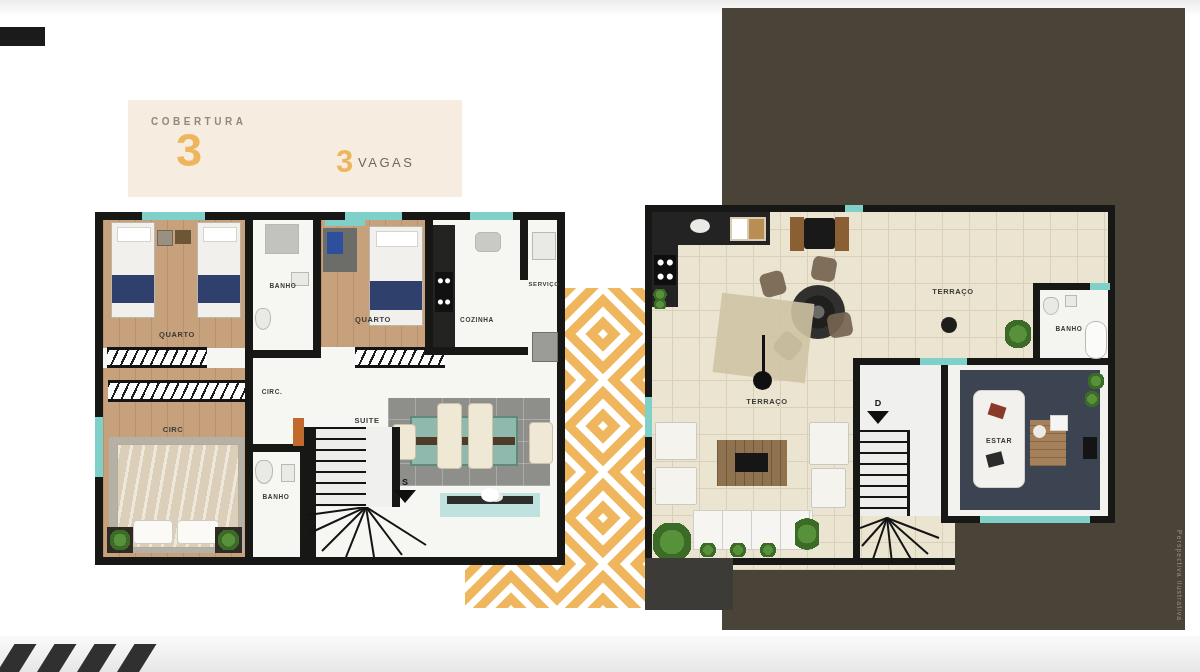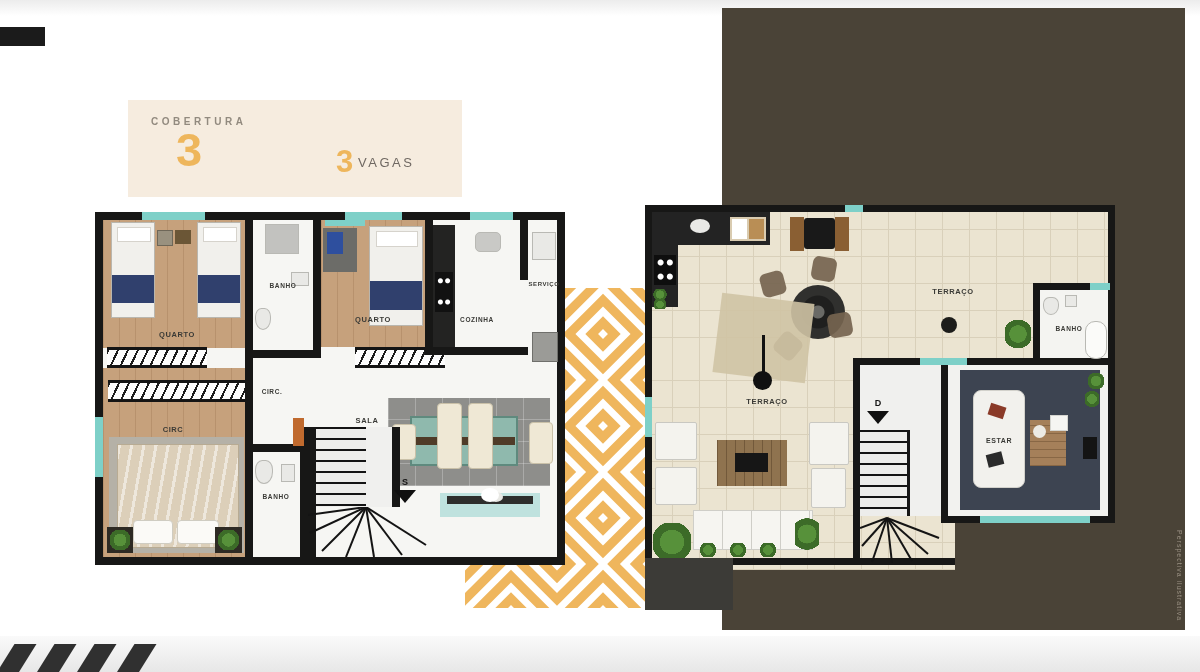--- a/index.html
+++ b/index.html
@@ -146,21 +146,21 @@
     <div class="abs" style="left:4px;top:307px;width:26px;height:26px;background:#2e2a24;"></div>
     <div class="plant" style="left:7px;top:310px;width:20px;height:20px;"></div>
     <div class="abs" style="left:112px;top:307px;width:27px;height:26px;background:#2e2a24;"></div>
     <div class="plant" style="left:115px;top:310px;width:21px;height:20px;"></div>
     <div class="plabel" style="left:70px;top:210px;">CIRC</div>
 
     <div class="fixture" style="left:152px;top:240px;width:18px;height:24px;border-radius:40% 40% 50% 50%;"></div>
     <div class="fixture" style="left:178px;top:244px;width:14px;height:18px;"></div>
     <div class="plabel" style="left:173px;top:277px;font-size:6.5px;">BANHO</div>
 
-    <div class="plabel" style="left:264px;top:201px;">SALA</div>
+    <div class="plabel" style="left:264px;top:201px;">SUITE</div>
     <div class="abs" style="left:285px;top:178px;width:162px;height:88px;background:#8e8e8b;
          background-image:repeating-linear-gradient(0deg,rgba(255,255,255,.25) 0 1px,transparent 1px 22px),repeating-linear-gradient(90deg,rgba(255,255,255,.25) 0 1px,transparent 1px 27px);"></div>
     <div class="abs" style="left:307px;top:196px;width:108px;height:50px;background:#8fb9ad;border:2px solid #5f8a7e;box-sizing:border-box;"></div>
     <div class="abs" style="left:312px;top:217px;width:100px;height:8px;background:#4f3b28;"></div>
     <div class="chair" style="left:334px;top:183px;width:23px;height:64px;"></div>
     <div class="chair" style="left:365px;top:183px;width:23px;height:64px;"></div>
     <div class="chair" style="left:289px;top:204px;width:22px;height:34px;"></div>
     <div class="chair" style="left:426px;top:202px;width:22px;height:40px;"></div>
 
     <div class="abs" style="left:337px;top:273px;width:100px;height:24px;background:#bfe2de;"></div>

